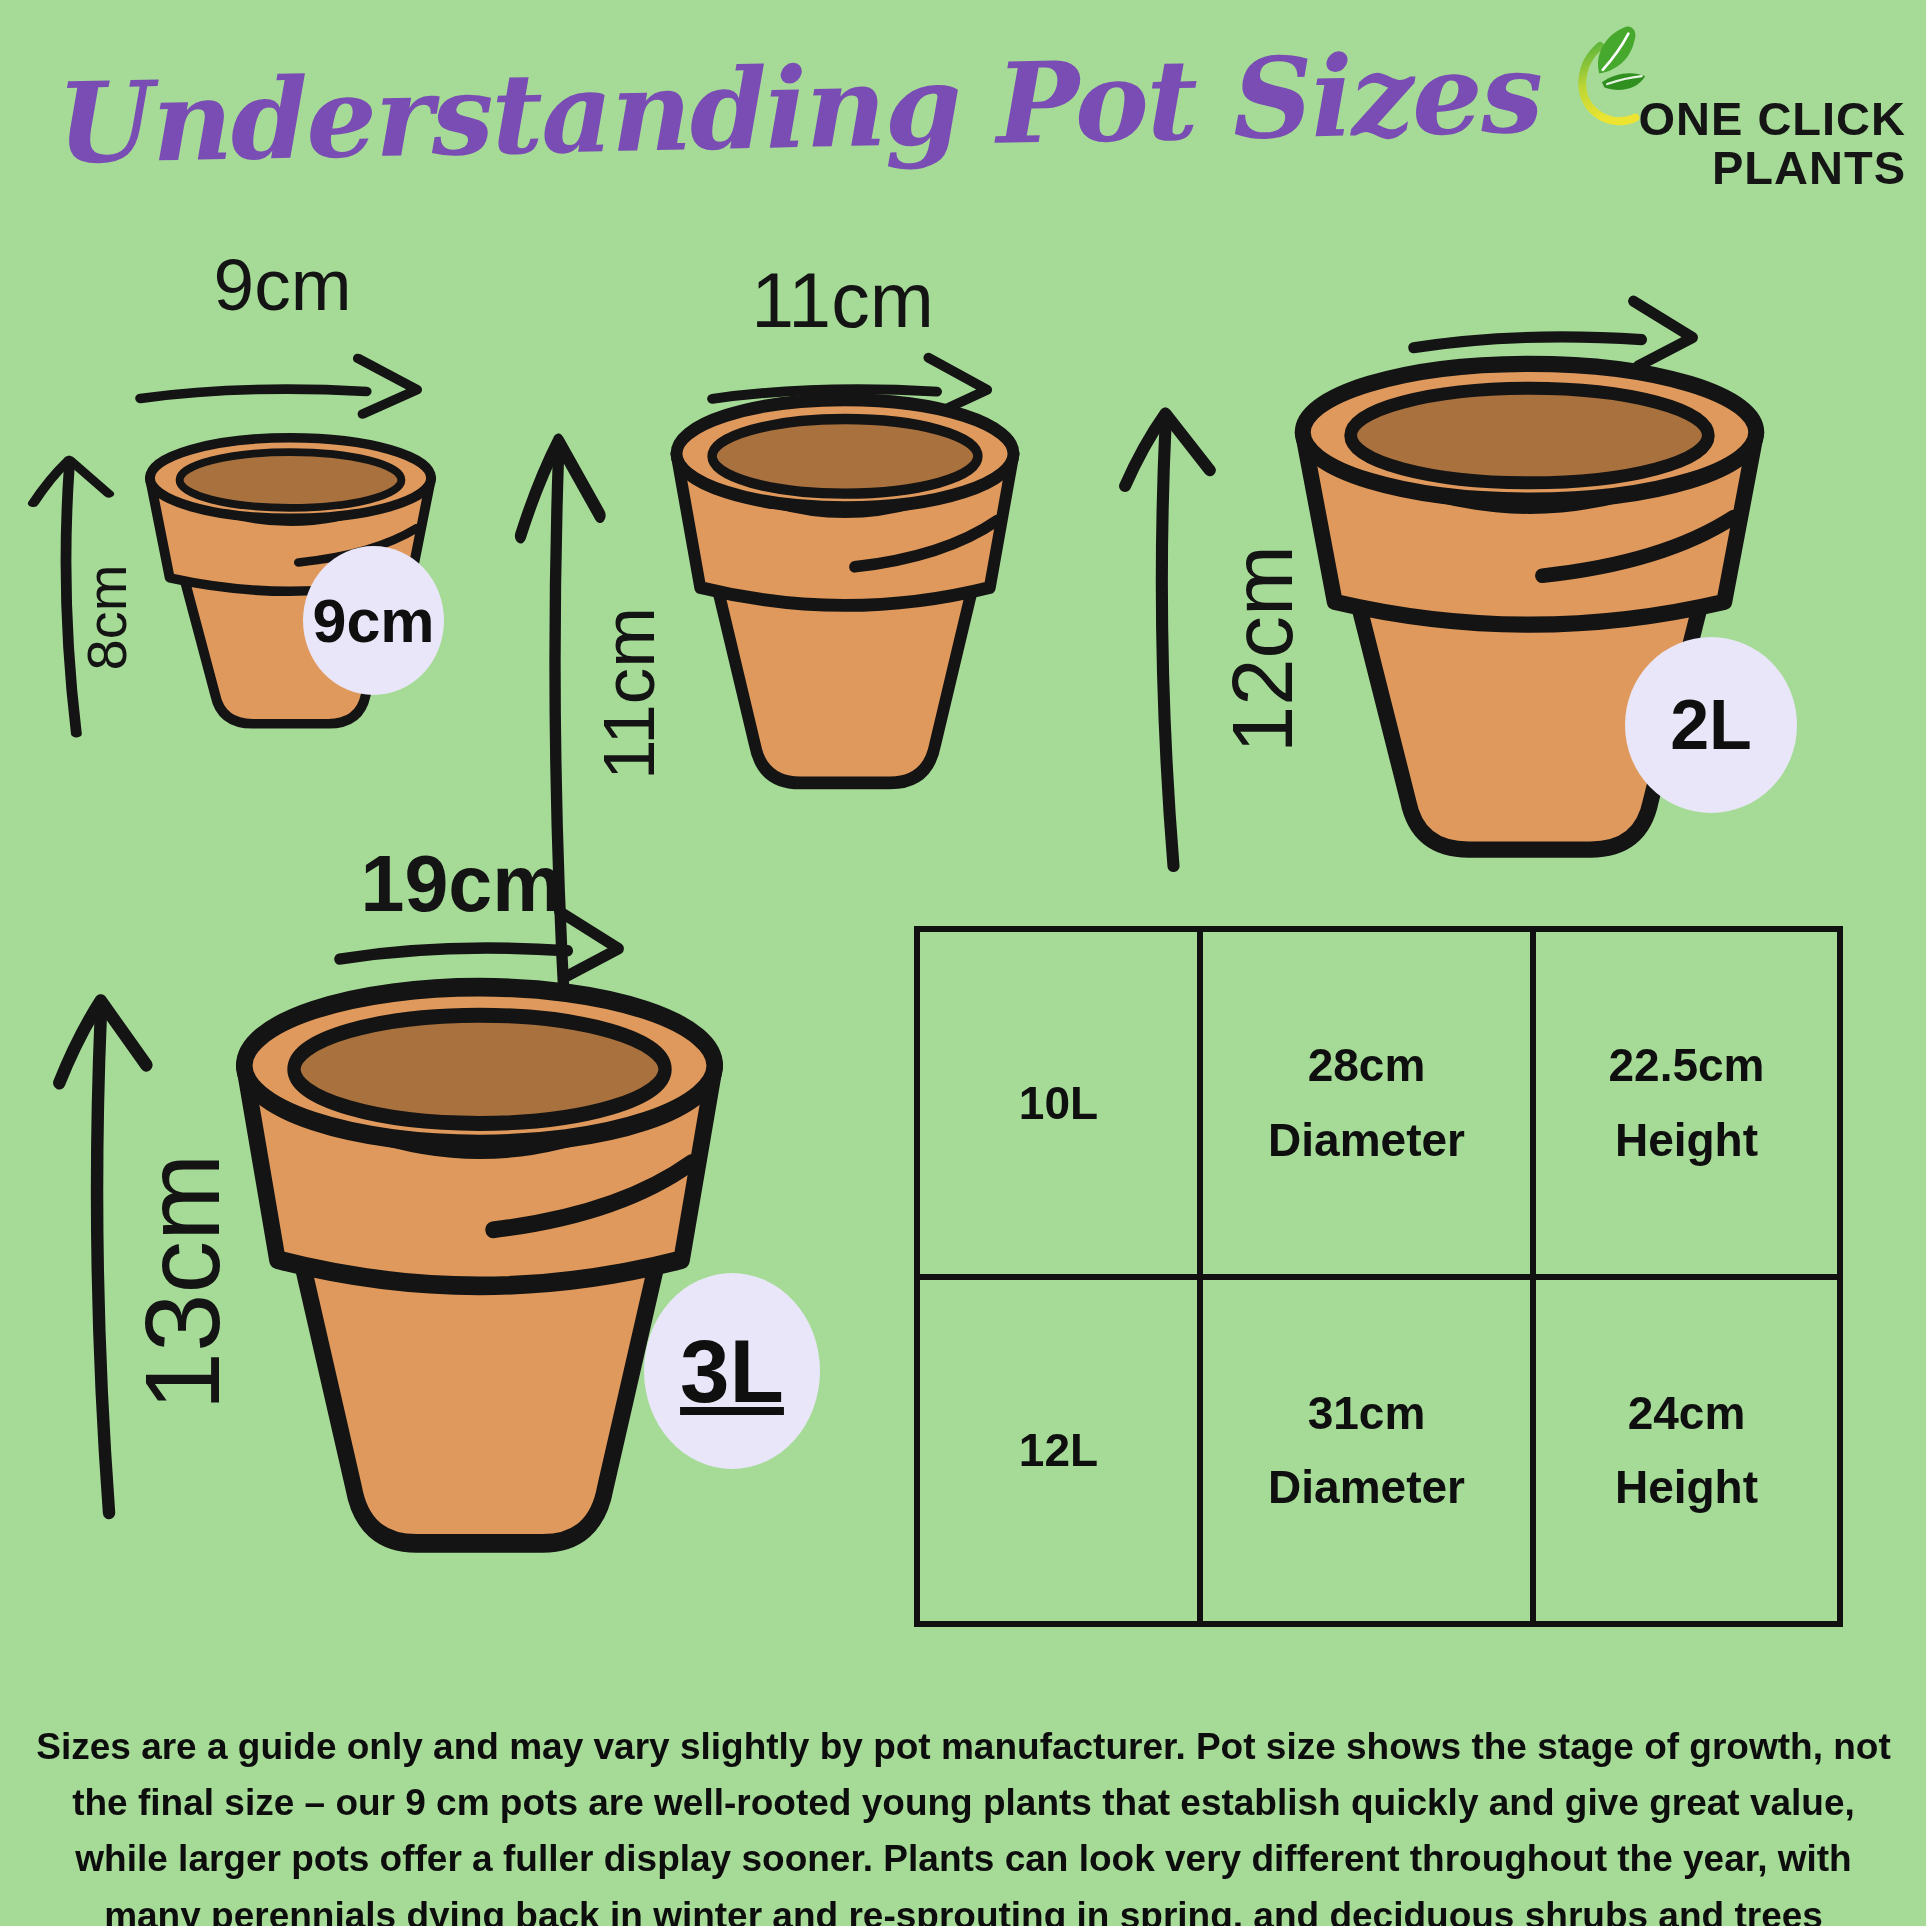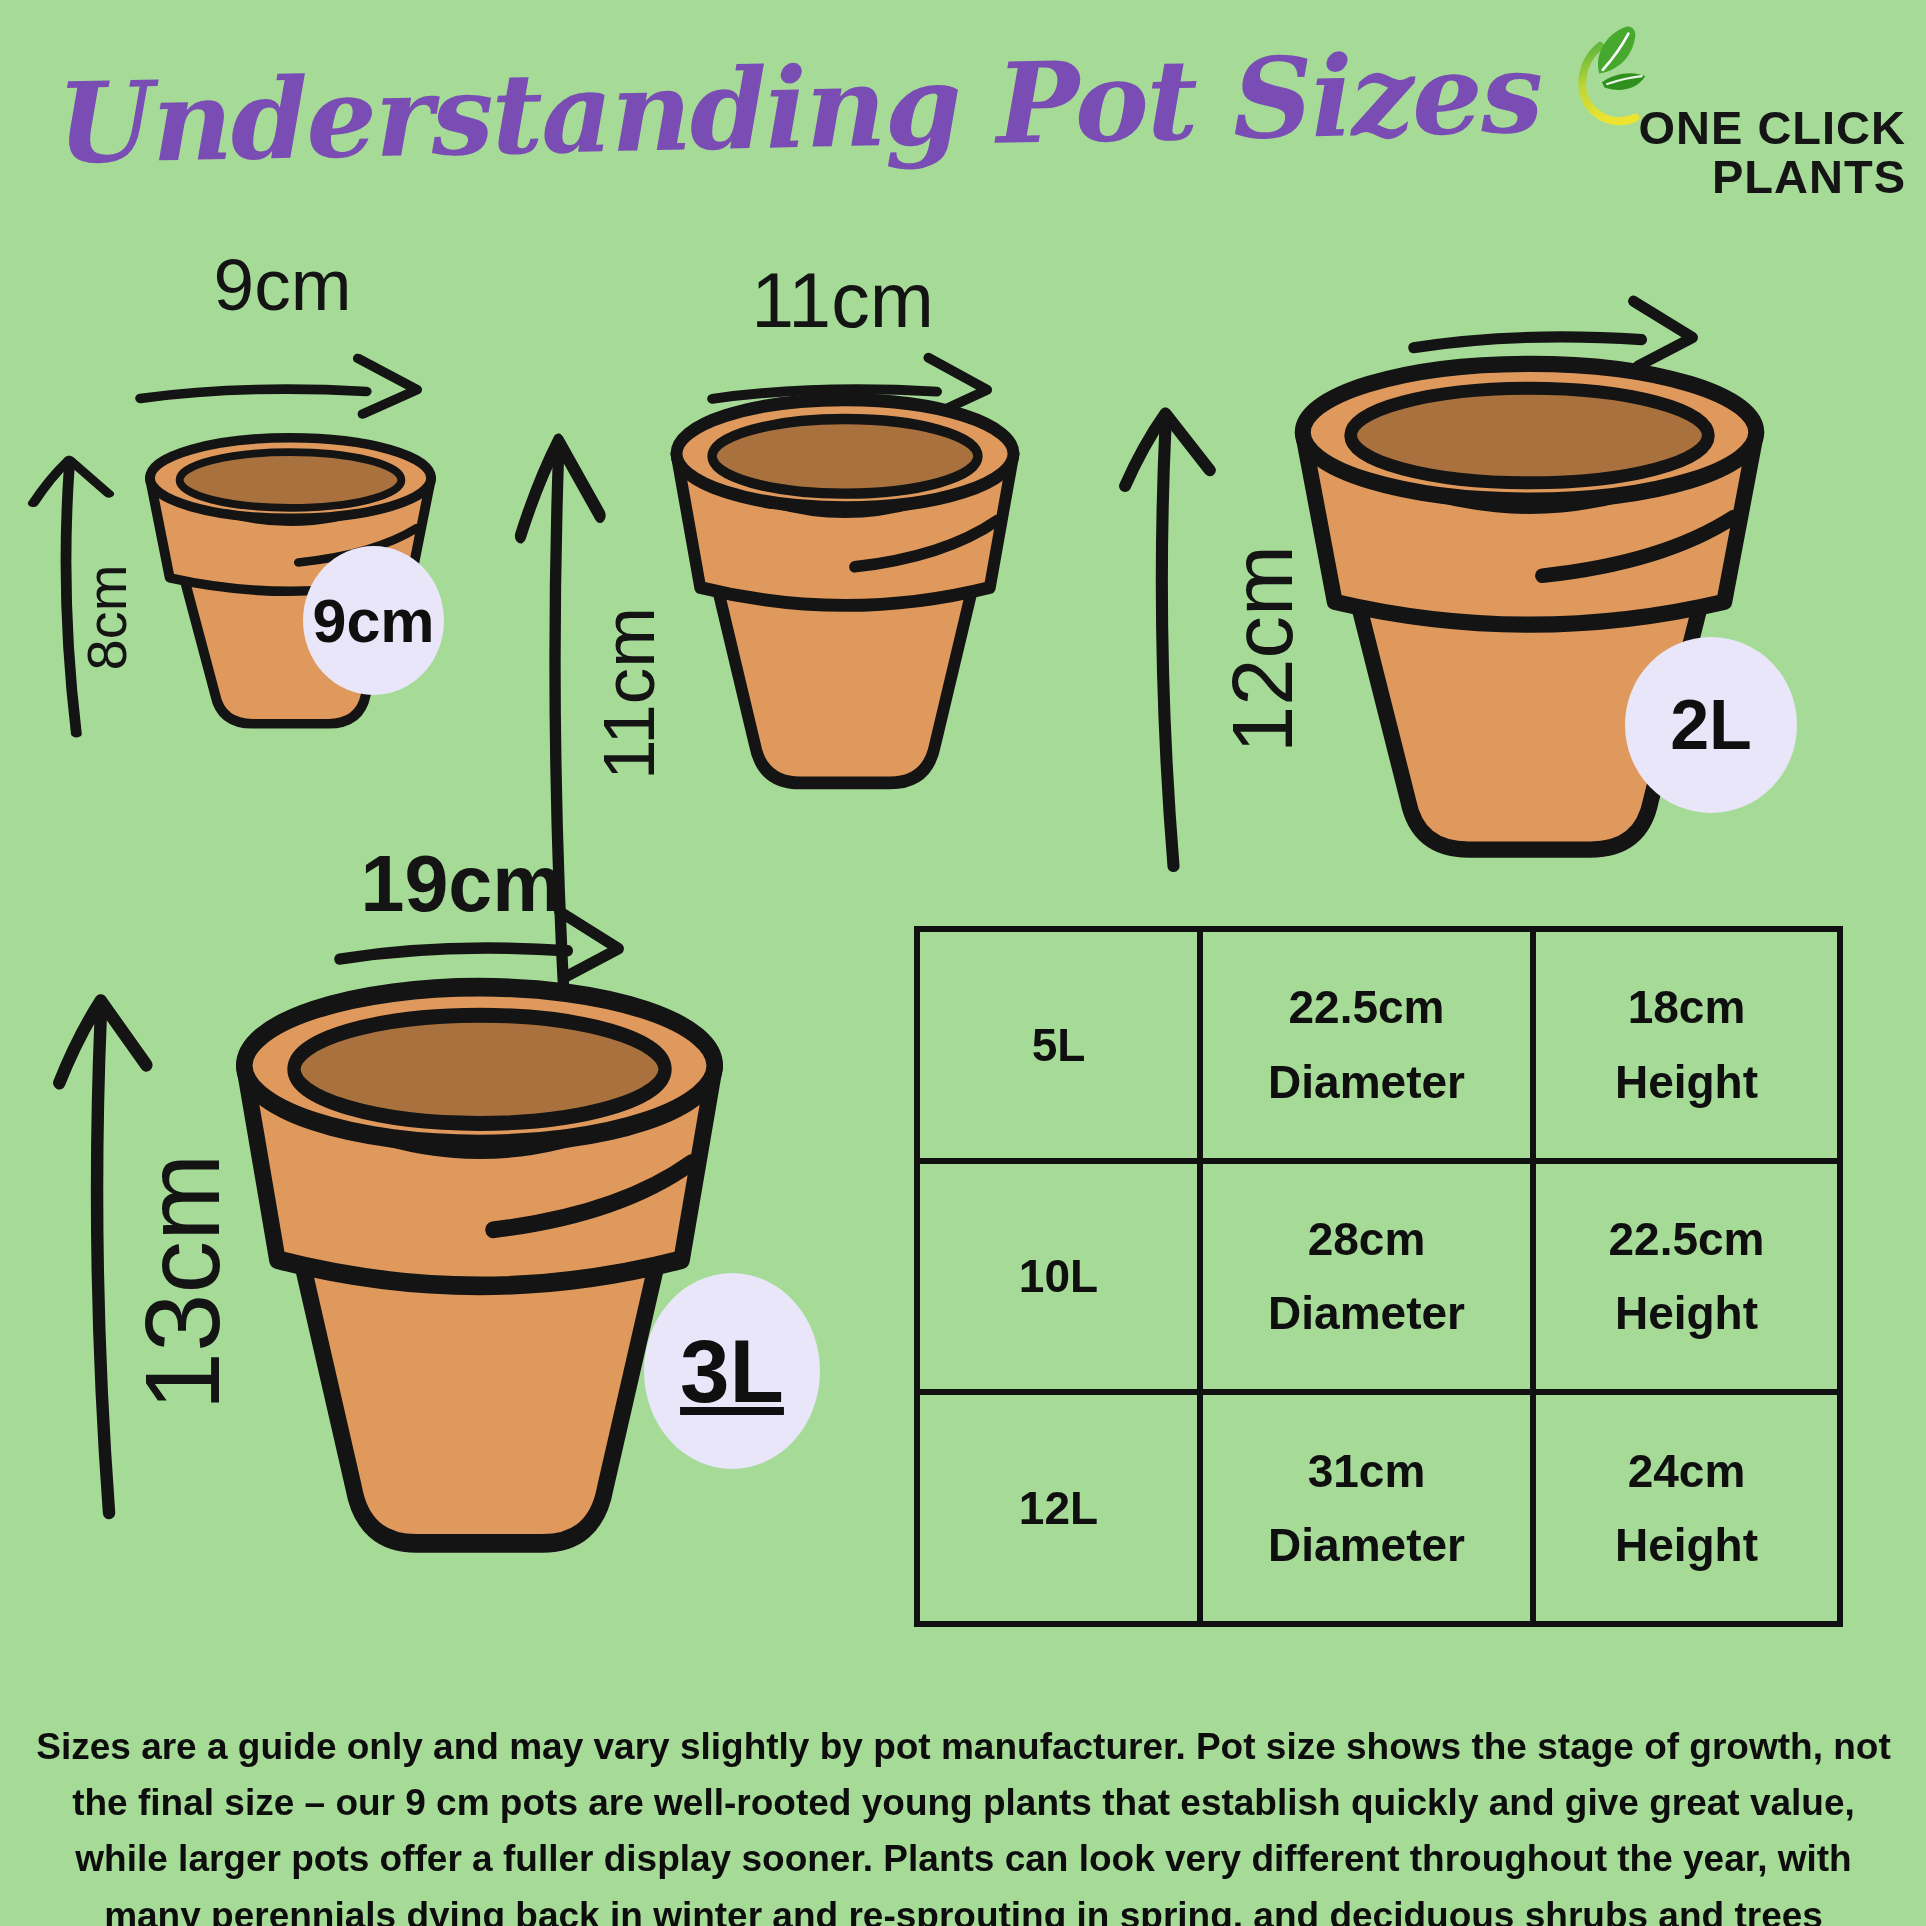--- a/index.html
+++ b/index.html
@@ -35,21 +35,20 @@
   .logo { position: absolute; left: 1550px; top: 16px; width: 362px; height: 208px; }
   .logo-mark { position: absolute; left: 20px; top: 2px; width: 115px; height: 125px; }
   .logo-text {
     position: absolute; right: 6px; top: 79px;
     text-align: right;
     font-weight: 700;
     font-size: 47px;
     line-height: 1.04;
     letter-spacing: 1px;
     color: #151515;
-    margin-top: 9px;
   }
   .logo-text span { display: block; }
 
   
   .dim-label {
     position: absolute;
     display: flex; align-items: center; justify-content: center;
     font-weight: 400;
     color: #141414;
     white-space: nowrap;
@@ -257,35 +256,20 @@
     </div>
   </section>
 
   <table class="size-table">
     <colgroup>
         <col style="width:283px">
         <col style="width:333px">
         <col style="width:307px">
       </colgroup>
     <tbody>
-      <tr>
-        <td>5L</td>
-        <td>
-            <div class="cell-stack">
-          <span>22.5cm</span>
-          <span>Diameter</span>
-            </div>
-          </td>
-        <td>
-            <div class="cell-stack">
-          <span>18cm</span>
-          <span>Height</span>
-            </div>
-          </td>
-      </tr>
       <tr>
         <td>10L</td>
         <td>
             <div class="cell-stack">
           <span>28cm</span>
           <span>Diameter</span>
             </div>
           </td>
         <td>
             <div class="cell-stack">

